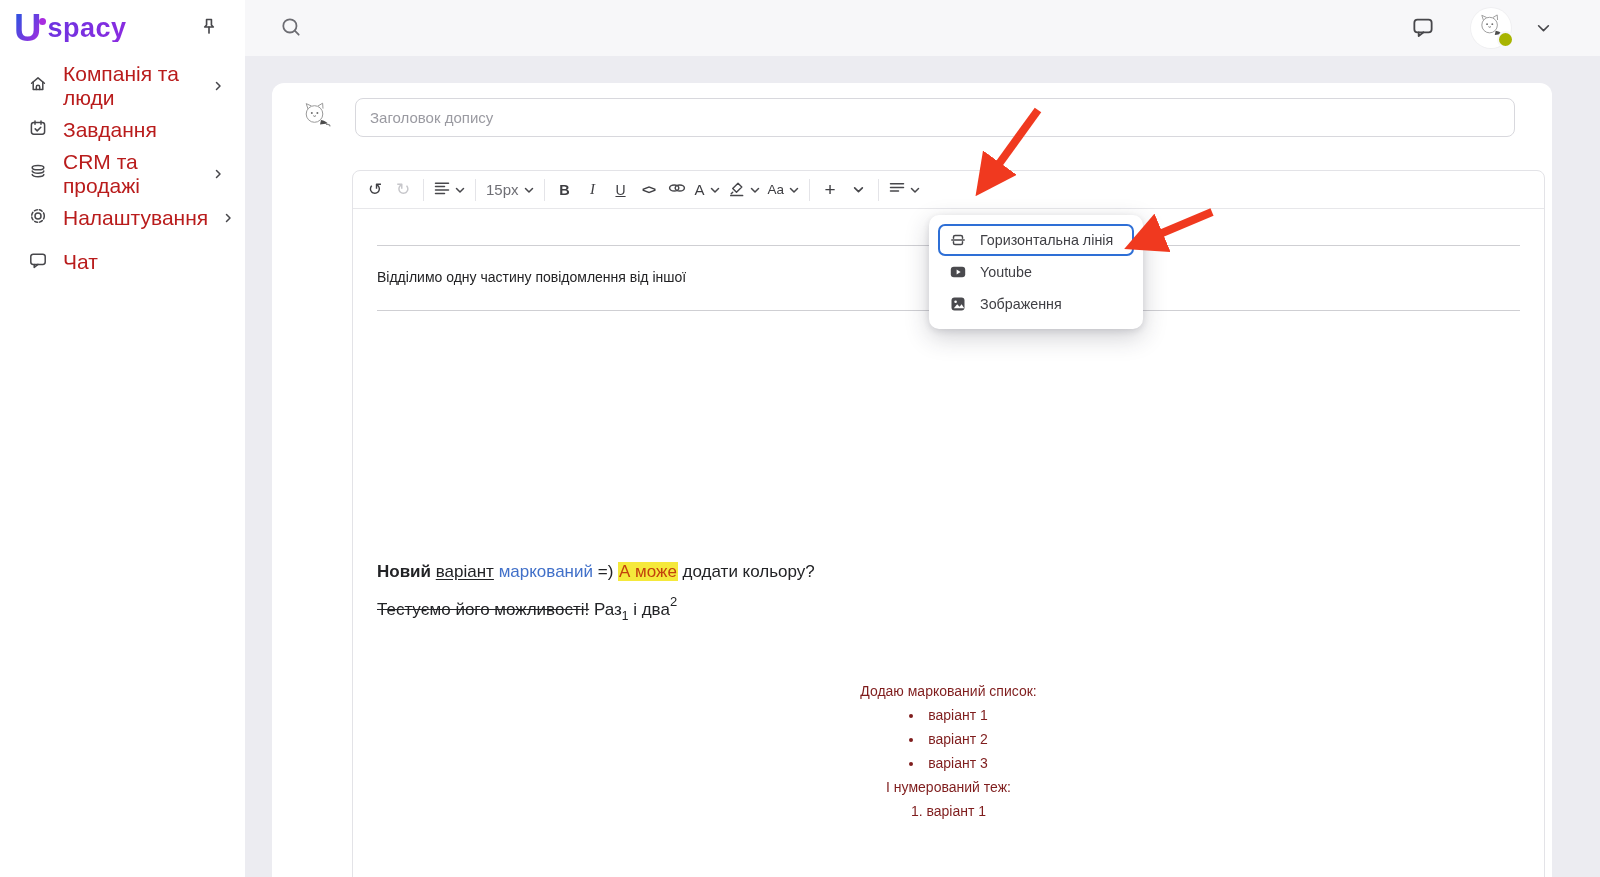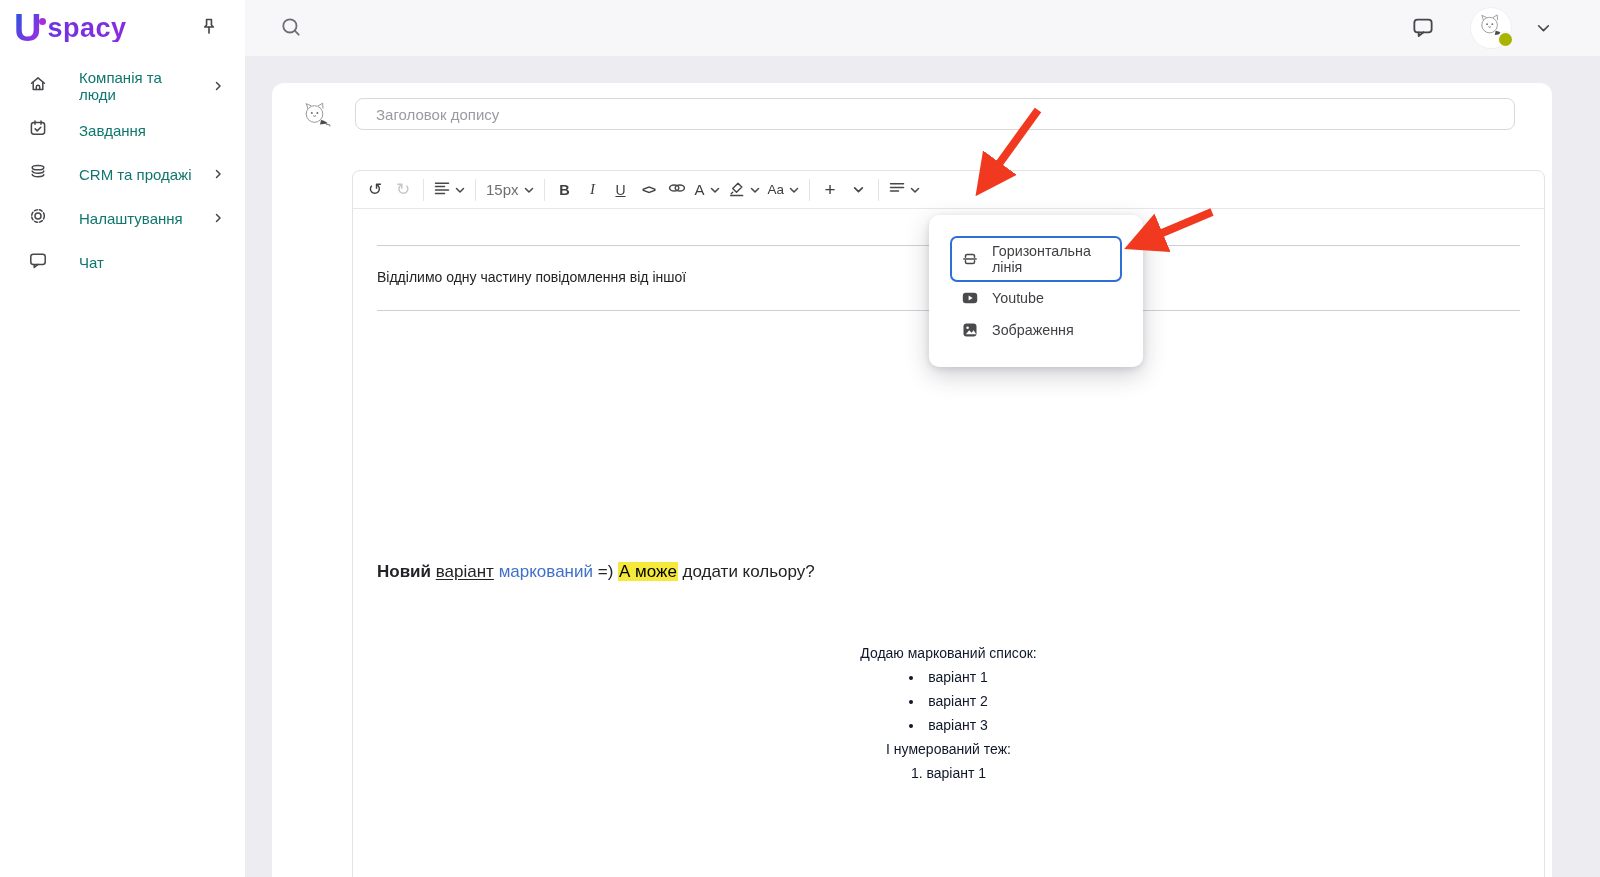--- a/index.html
+++ b/index.html
@@ -14,36 +14,36 @@
   .logo-u{font-size:38px;font-weight:800;line-height:48px;
     background:linear-gradient(125deg,#3550e0 20%,#a32be0 85%);
     -webkit-background-clip:text;background-clip:text;color:transparent;}
   .logo-dot{width:7px;height:7px;border-radius:50%;background:#a82ce0;margin:14px 1px 0 -2px;}
   .logo-rest{font-size:27px;font-weight:700;line-height:27px;margin-top:11px;
     background:linear-gradient(125deg,#6a35e0,#8c2ae0);
     -webkit-background-clip:text;background-clip:text;color:transparent;letter-spacing:.5px;}
   .pin-btn{position:absolute;right:22px;top:14px;width:28px;height:28px;border:none;background:none;cursor:pointer;padding:0;}
   .nav{position:absolute;top:64px;left:0;right:0;}
   .nav-item{height:44px;display:flex;align-items:center;gap:15px;padding:0 22px 0 28px;cursor:pointer;}
-  .nav-label{font-size:15px;color:#0f766e;margin-left:16px;}
+  .nav-label{font-size:21px;color:#b91c1c;}
   .nav-chev{margin-left:auto;display:flex;}
   
   .topbar{position:absolute;left:245px;top:0;right:0;height:56px;background:#f7f7f9;display:flex;align-items:center;z-index:4;}
   .search-btn{margin-left:32px;width:28px;height:28px;border:none;background:none;cursor:pointer;padding:0;}
   .topbar-right{margin-left:auto;display:flex;align-items:center;gap:0;padding-right:46px;}
   .chat-btn{width:28px;height:28px;border:none;background:none;cursor:pointer;padding:0;margin-right:34px;}
   .avatar{position:relative;width:40px;height:40px;border-radius:50%;background:#ffffff;cursor:pointer;display:flex;align-items:center;justify-content:center;box-shadow:0 0 0 1px rgba(0,0,0,.03);}
   .status-dot{position:absolute;right:-3px;bottom:0px;width:13px;height:13px;border-radius:50%;background:#a8b400;border:2px solid #f7f7f9;}
   .avatar-chev{border:none;background:none;cursor:pointer;margin-left:22px;padding:4px;display:flex;}
   
   .main{position:absolute;left:245px;top:56px;right:0;bottom:0;background:#ececf1;overflow:hidden;}
   .card{position:absolute;left:27px;top:27px;width:1280px;height:810px;background:#fff;border-radius:12px;}
   .composer-avatar{position:absolute;left:28px;top:16px;width:32px;height:32px;}
-  .title-input{position:absolute;left:83px;top:15px;width:1160px;height:32px;border:1px solid #d8d8dd;border-radius:8px;
-    font-family:"Liberation Sans",sans-serif;font-size:15px;color:#1d4ed8;padding:0 20px;outline:none;box-sizing:border-box;background:#fff;}
+  .title-input{position:absolute;left:83px;top:15px;width:1160px;height:39px;border:1px solid #d8d8dd;border-radius:8px;
+    font-family:"Liberation Sans",sans-serif;font-size:15px;color:#1d4ed8;padding:0 14px;outline:none;box-sizing:border-box;background:#fff;}
   .title-input::placeholder{color:#9a9aa1;}
   
   .editor{position:absolute;left:80px;top:87px;width:1193px;height:730px;border:1px solid #e3e3e7;border-radius:8px;background:#fff;box-sizing:border-box;}
   .toolbar{height:37px;border-bottom:1px solid #e7e7ea;display:flex;align-items:center;padding:0 8px;}
   .tb{min-width:28px;height:28px;border:none;background:none;cursor:pointer;display:flex;align-items:center;justify-content:center;gap:5px;
     color:#3e3e42;font-family:"Liberation Sans","DejaVu Sans",sans-serif;padding:0 4px;border-radius:5px;}
   .tb .glyph{font-size:17px;line-height:1;font-family:"DejaVu Sans",sans-serif;}
   .tb.disabled{color:#c7c7cb;cursor:default;}
   .tb-b{font-weight:700;font-size:14.5px;}
   .tb-i{font-style:italic;font-family:"Liberation Serif",serif;font-size:15px;}
@@ -57,31 +57,31 @@
   .content{padding:0 22px;color:#222326;}
   .p-heading{margin:15px 2px 0;font-size:20.5px;line-height:27px;color:#1d1d1f;}
   .hr1{margin:36px 2px 0;border:none;border-top:1px solid #cfcfd3;}
   .hr2{margin:24px 2px 0;border:none;border-top:1px solid #cfcfd3;}
   .p-note{margin:22px 2px 0;font-size:14px;line-height:18px;color:#232325;}
   .p-rich{margin:250px 2px 0;font-size:17px;line-height:22px;}
   .p-strike{margin:16px 2px 0;font-size:17px;line-height:22px;}
   .rt-bold{font-weight:700;}
   .rt-underline{text-decoration:underline;text-underline-offset:2px;}
   .rt-blue{color:#4170c9;}
-  .rt-mark{background:#f5e93b;color:#000000;padding:0 1px;}
+  .rt-mark{background:#f5e93b;color:#c2410c;padding:0 1px;}
   .rt-strike{text-decoration:line-through;}
   .rt-sub{font-size:12px;position:relative;top:5px;line-height:0;}
   .rt-sup{font-size:13px;position:relative;top:-9px;line-height:0;}
-  .centered{margin-top:58px;text-align:center;font-size:14px;line-height:24px;color:#0f172a;}
+  .centered{margin-top:58px;text-align:center;font-size:14px;line-height:24px;color:#7f1d1d;}
   .centered ul{list-style:disc inside;margin:0;padding:0;}
   .centered ol{list-style:decimal inside;margin:0;padding:0;}
   .centered li{line-height:24px;text-align:center;}
   
   .menu{position:absolute;left:929px;top:215px;width:214px;background:#fff;border-radius:10px;
-    box-shadow:0 8px 24px rgba(40,40,60,.22),0 2px 6px rgba(40,40,60,.12);padding:21px;z-index:30;box-sizing:border-box;}
+    box-shadow:0 8px 24px rgba(40,40,60,.22),0 2px 6px rgba(40,40,60,.12);padding:9px;z-index:30;box-sizing:border-box;}
   .menu-item{display:flex;align-items:center;gap:13px;padding:7px 11px;font-size:14.3px;font-weight:500;color:#3f3f44;cursor:pointer;border-radius:7px;}
   .menu-item.selected{border:2px solid #2e6fd6;padding:5px 9px;background:#fff;}
   .micon{display:flex;width:18px;height:18px;}
   
   .arrow{position:absolute;z-index:40;pointer-events:none;}
   .a1{left:950px;top:102px;}
   .a2{left:1100px;top:198px;}
   
   .ic{stroke:#47474b;fill:none;stroke-width:1.5;stroke-linecap:round;stroke-linejoin:round;}
   .ic-light{stroke:#6c6c72;fill:none;stroke-width:1.6;stroke-linecap:round;stroke-linejoin:round;}
@@ -334,20 +334,21 @@
               </svg>
           </span>
         </button>
       </div>
 
       <div class="content">
         <hr class="hr1">
         <p class="p-note">Відділимо одну частину повідомлення від іншої</p>
         <hr class="hr2">
         <p class="p-rich"><span class="rt-bold">Новий</span><span> </span><span class="rt-underline">варіант</span><span> </span><span class="rt-blue">маркований</span><span> =) </span><span class="rt-mark">А може</span><span> додати кольору?</span></p>
+        <p class="p-strike"><span class="rt-strike">Тестуємо його можливості!</span><span> Раз</span><span class="rt-sub">1</span><span> і два</span><span class="rt-sup">2</span></p>
         <div class="centered">
           <div>Додаю маркований список:</div>
           <ul>
             <li>варіант 1</li>
             <li>варіант 2</li>
             <li>варіант 3</li>
           </ul>
           <div>І нумерований теж:</div>
           <ol>
             <li>варіант 1</li>

